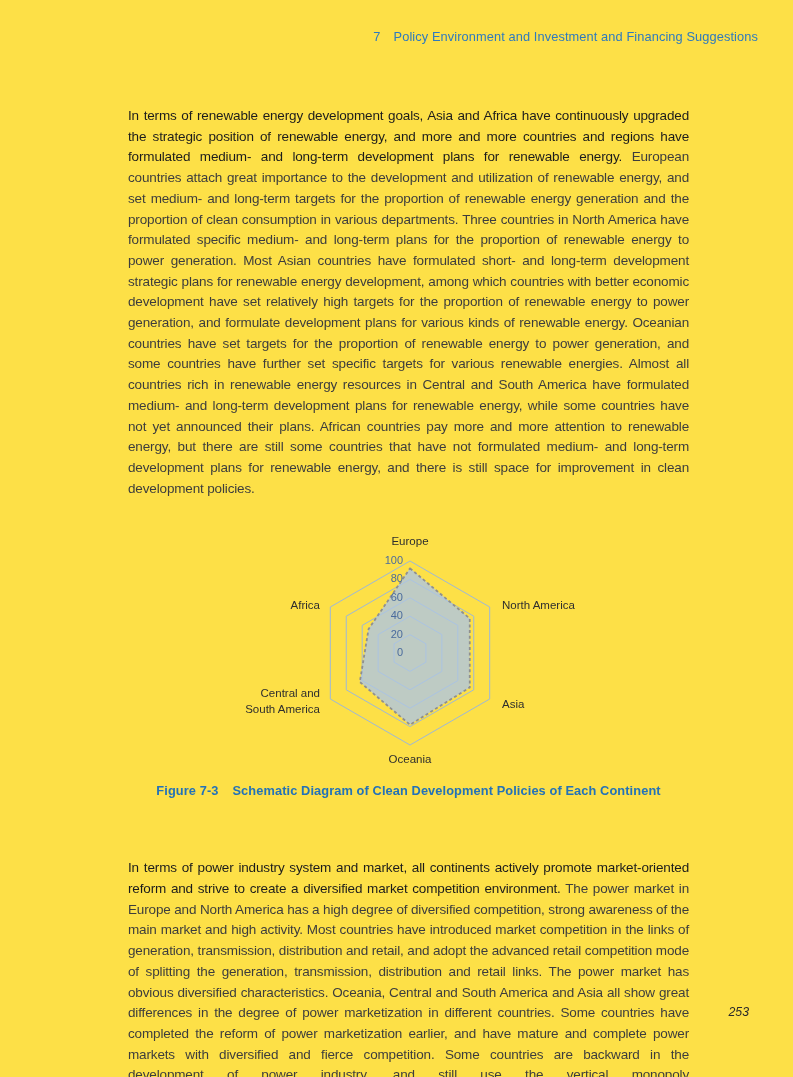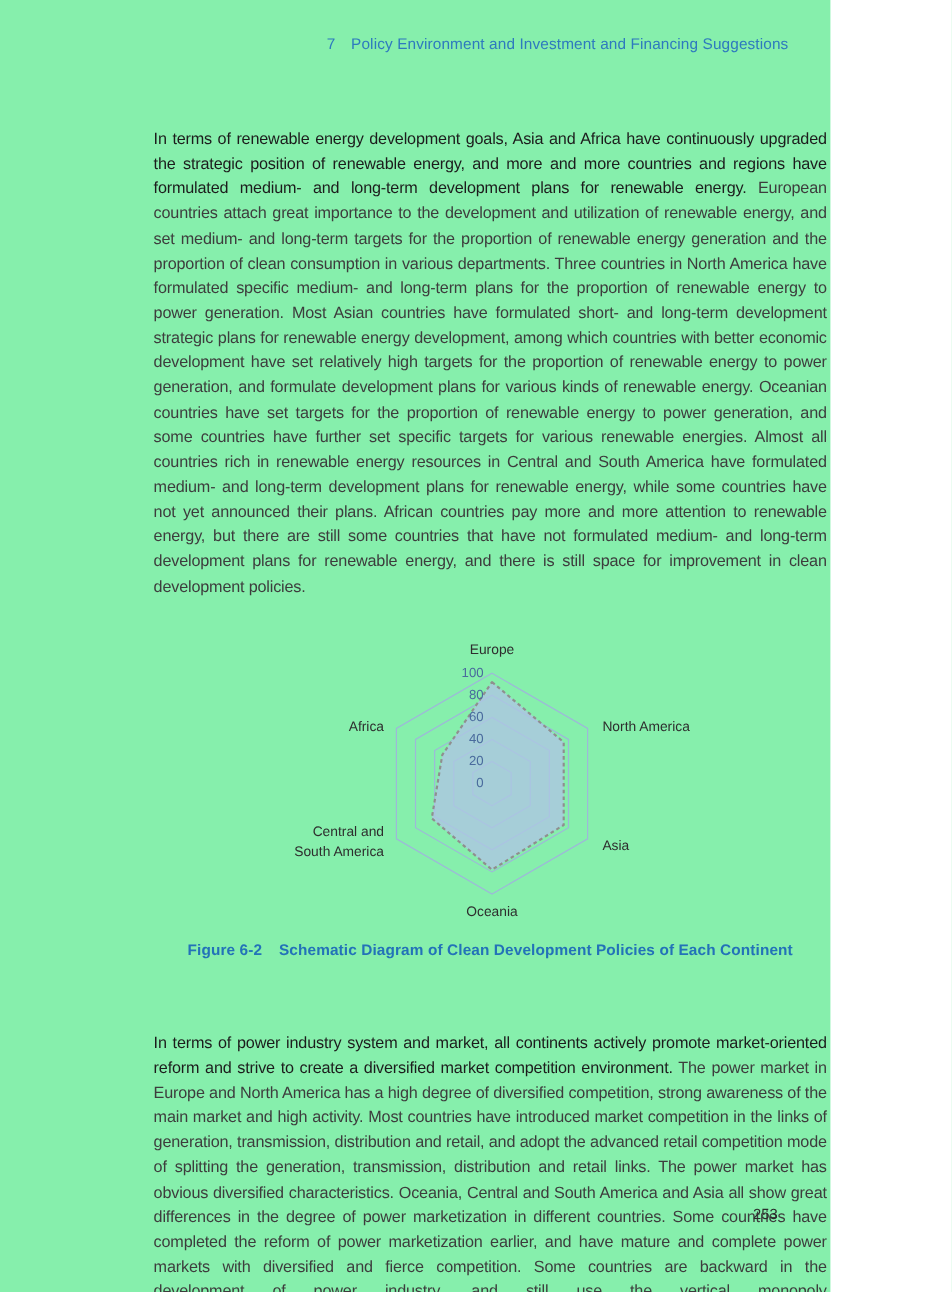--- a/index.html
+++ b/index.html
@@ -1,17 +1,17 @@
 <!DOCTYPE html>
 <html><head>
 <meta charset="utf-8">
 <style>
   html,body{margin:0;padding:0;background:#ffffff;}
   .page{
-    position:relative;width:692px;height:1077px;background:#86efac;overflow:hidden;
+    position:relative;width:793px;height:1077px;background:#fde047;overflow:hidden;
     font-family:"Liberation Sans", sans-serif;
   }
   .running-header{
     position:absolute;top:29px;right:35px;
     font-size:12.8px;color:#2e7abe;letter-spacing:0.1px;
   }
   .running-header .chapno{margin-right:13px;}
   .content{position:absolute;left:128px;top:0;width:561px;}
   .para{
     font-size:13.5px;line-height:20.7px;color:#3d3d3d;
@@ -21,21 +21,21 @@
   .para.justify-last{text-align-last:justify;}
   .para1{margin-top:106px;}
   .chart-wrap{margin-top:33px;}
   .caption{
     margin-top:7px;text-align:center;font-size:12.8px;font-weight:bold;color:#2372b8;
     letter-spacing:0.1px;
   }
   .caption .fig-label{margin-right:14px;}
   .para2{margin-top:60px;}
   .page-number{
-    position:absolute;top:1005px;right:44px;font-size:12.3px;color:#2b2b2b;
+    position:absolute;top:1005px;right:44px;font-size:12.3px;color:#2b2b2b;font-style:italic;
   }
   svg text{font-family:"Liberation Sans", sans-serif;}
 </style>
 </head>
 <body>
 
 <div class="page">
 
   <div class="running-header">
     <span class="chapno">7</span><span>Policy Environment and Investment and Financing Suggestions</span>
@@ -63,21 +63,21 @@
           <text x="374" y="77" text-anchor="start" font-size="11.5" fill="#2e2e2e">North America</text>
           <text x="374" y="176" text-anchor="start" font-size="11.5" fill="#2e2e2e">Asia</text>
           <text x="282" y="231" text-anchor="middle" font-size="11.5" fill="#2e2e2e">Oceania</text>
           <text x="192" y="165" text-anchor="end" font-size="11.5" fill="#2e2e2e">Central and</text>
           <text x="192" y="181" text-anchor="end" font-size="11.5" fill="#2e2e2e">South America</text>
           <text x="192" y="77" text-anchor="end" font-size="11.5" fill="#2e2e2e">Africa</text>
         </svg>
     </div>
 
     <div class="caption">
-      <span class="fig-label">Figure 6-2</span><span>Schematic Diagram of Clean Development Policies of Each Continent</span>
+      <span class="fig-label">Figure 7-3</span><span>Schematic Diagram of Clean Development Policies of Each Continent</span>
     </div>
 
     <p class="para para2 justify-last"><b>In terms of power industry system and market, all continents actively promote market-oriented reform and strive to create a diversified market competition environment. </b><span>The power market in Europe and North America has a high degree of diversified competition, strong awareness of the main market and high activity. Most countries have introduced market competition in the links of generation, transmission, distribution and retail, and adopt the advanced retail competition mode of splitting the generation, transmission, distribution and retail links. The power market has obvious diversified characteristics. Oceania, Central and South America and Asia all show great differences in the degree of power marketization in different countries. Some countries have completed the reform of power marketization earlier, and have mature and complete power markets with diversified and fierce competition. Some countries are backward in the development of power industry, and still use the vertical monopoly</span></p>
 
   </div>
 
   <div class="page-number">253</div>
 
 </div>
 

